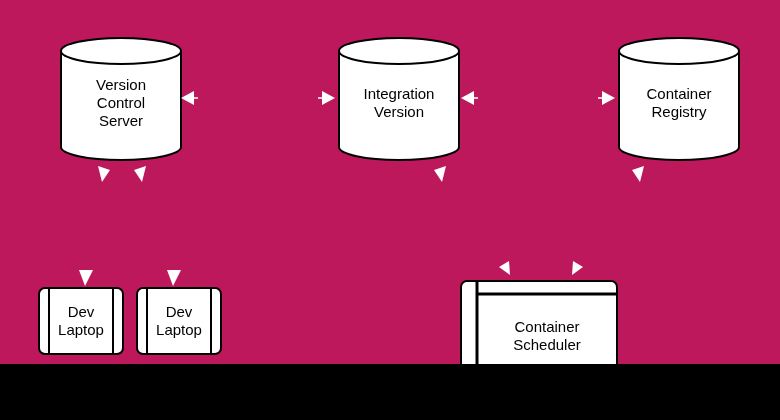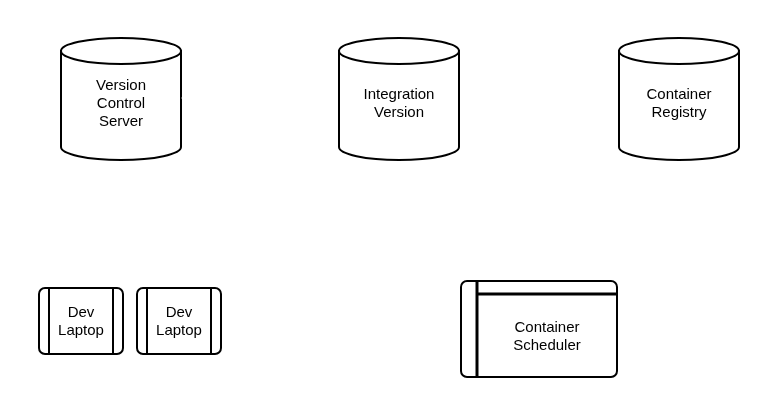--- a/index.html
+++ b/index.html
@@ -7,22 +7,22 @@
     margin: 0;
     padding: 0;
     background: #000000;
   }
   body {
     font-family: "Liberation Sans", sans-serif;
   }
   #canvas {
     position: relative;
     width: 780px;
-    height: 420px;
-    background: #ffffff;
+    height: 364px;
+    background: #be185d;
     overflow: hidden;
   }
   .node {
     position: absolute;
   }
   .node-label {
     position: absolute;
     left: 0;
     top: 0;
     width: 100%;

